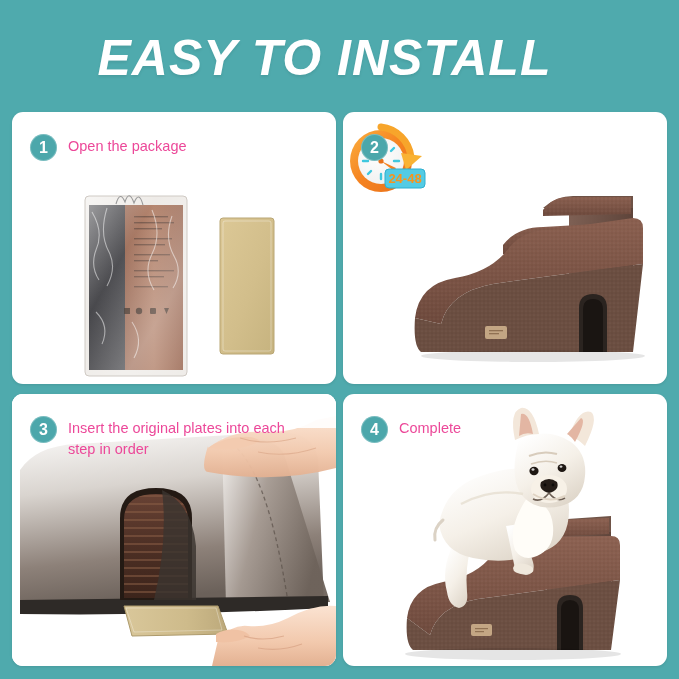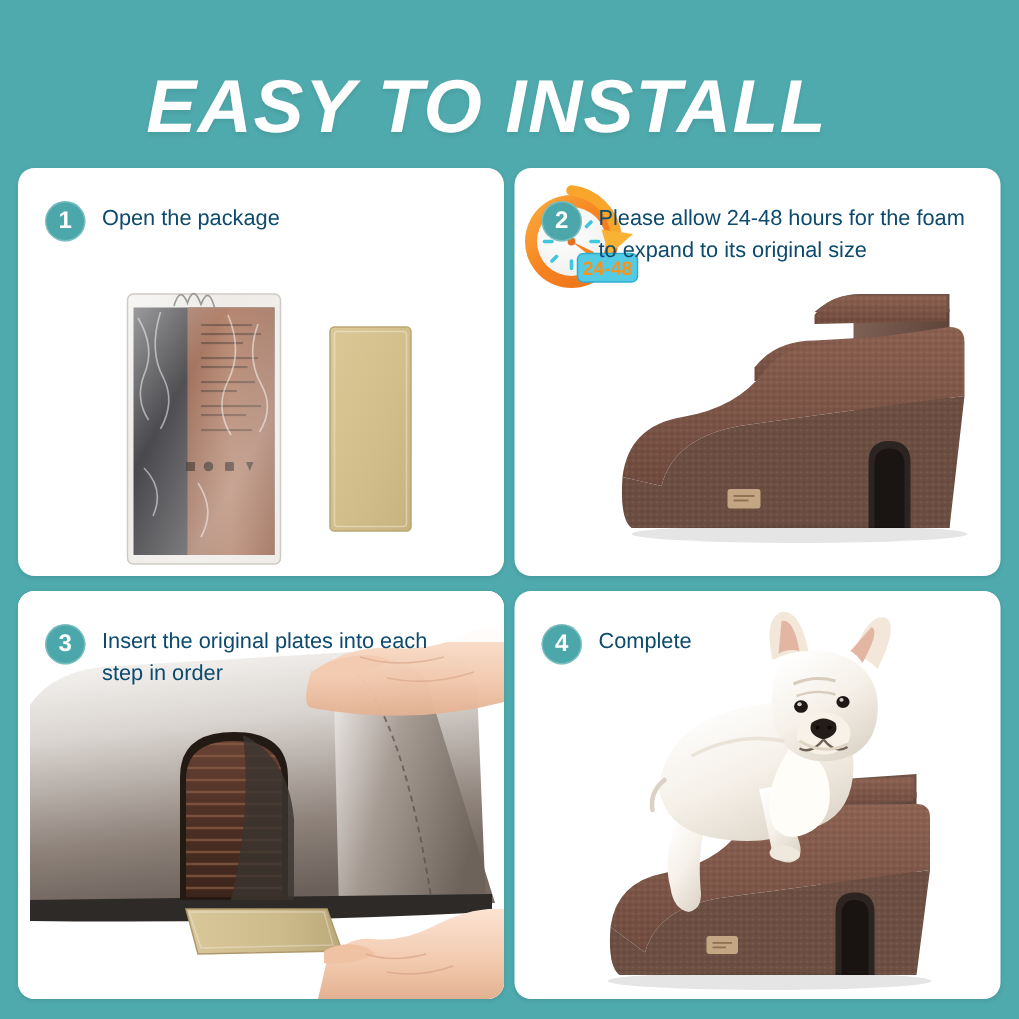--- a/index.html
+++ b/index.html
@@ -6,21 +6,21 @@
   * { box-sizing: border-box; margin: 0; padding: 0; }
   html, body {
     width: 679px; height: 679px;
     overflow: hidden;
     font-family: "Liberation Sans", "DejaVu Sans", sans-serif;
   }
   body { background: #4FAAAD; position: relative; }
 
   
   .title-bar {
-    position: absolute; left: 0; top: 17px; width: 649px; height: 108px;
+    position: absolute; left: 0; top: 4px; width: 649px; height: 108px;
     display: flex; align-items: center; justify-content: center;
   }
   .title {
     color: #FFFFFF;
     font-size: 50px;
     font-weight: bold;
     font-style: italic;
     letter-spacing: 1px;
     line-height: 1;
     white-space: nowrap;
@@ -54,21 +54,21 @@
     flex: 0 0 auto;
     width: 27px; height: 27px; border-radius: 50%;
     background: #4CA7AB;
     color: #FFFFFF;
     font-size: 16px; font-weight: bold;
     display: flex; align-items: center; justify-content: center;
     line-height: 1;
     box-shadow: inset 0 0 0 1px rgba(255,255,255,0.25);
   }
   .step-text {
-    color: #0c4a6e;
+    color: #ec4899;
     font-size: 14.5px;
     line-height: 21px;
     font-weight: 400;
     padding-top: 2px;
     max-width: 245px;
   }
 
   
   .art { position: absolute; inset: 0; }
   svg { display: block; }
@@ -254,21 +254,20 @@
             <rect x="42" y="57" width="40" height="19" rx="4" fill="#53CBE4"></rect>
             <rect x="42" y="57" width="40" height="19" rx="4" fill="none" stroke="#2FAFD0" stroke-width="1"></rect>
             <text x="62" y="71" text-anchor="middle" font-family="Liberation Sans, sans-serif" font-size="13" font-weight="bold" fill="#F7941E">24-48</text>
           </g>
         </g>
       </svg>
     </div>
 
     <div class="step-head">
       <div class="badge">2</div>
-      <div class="step-text">Please allow 24-48 hours for the foam to expand to its original size</div>
     </div>
   </div>
 
   <div class="card">
     <div class="bleed">
       <svg width="324" height="272" viewBox="0 0 324 272">
         <defs>
           <linearGradient id="foamTop3" x1="0" y1="0" x2="0.2" y2="1">
             <stop offset="0" stop-color="#FCFBFA"></stop>
             <stop offset="0.35" stop-color="#D9D4CF"></stop>

